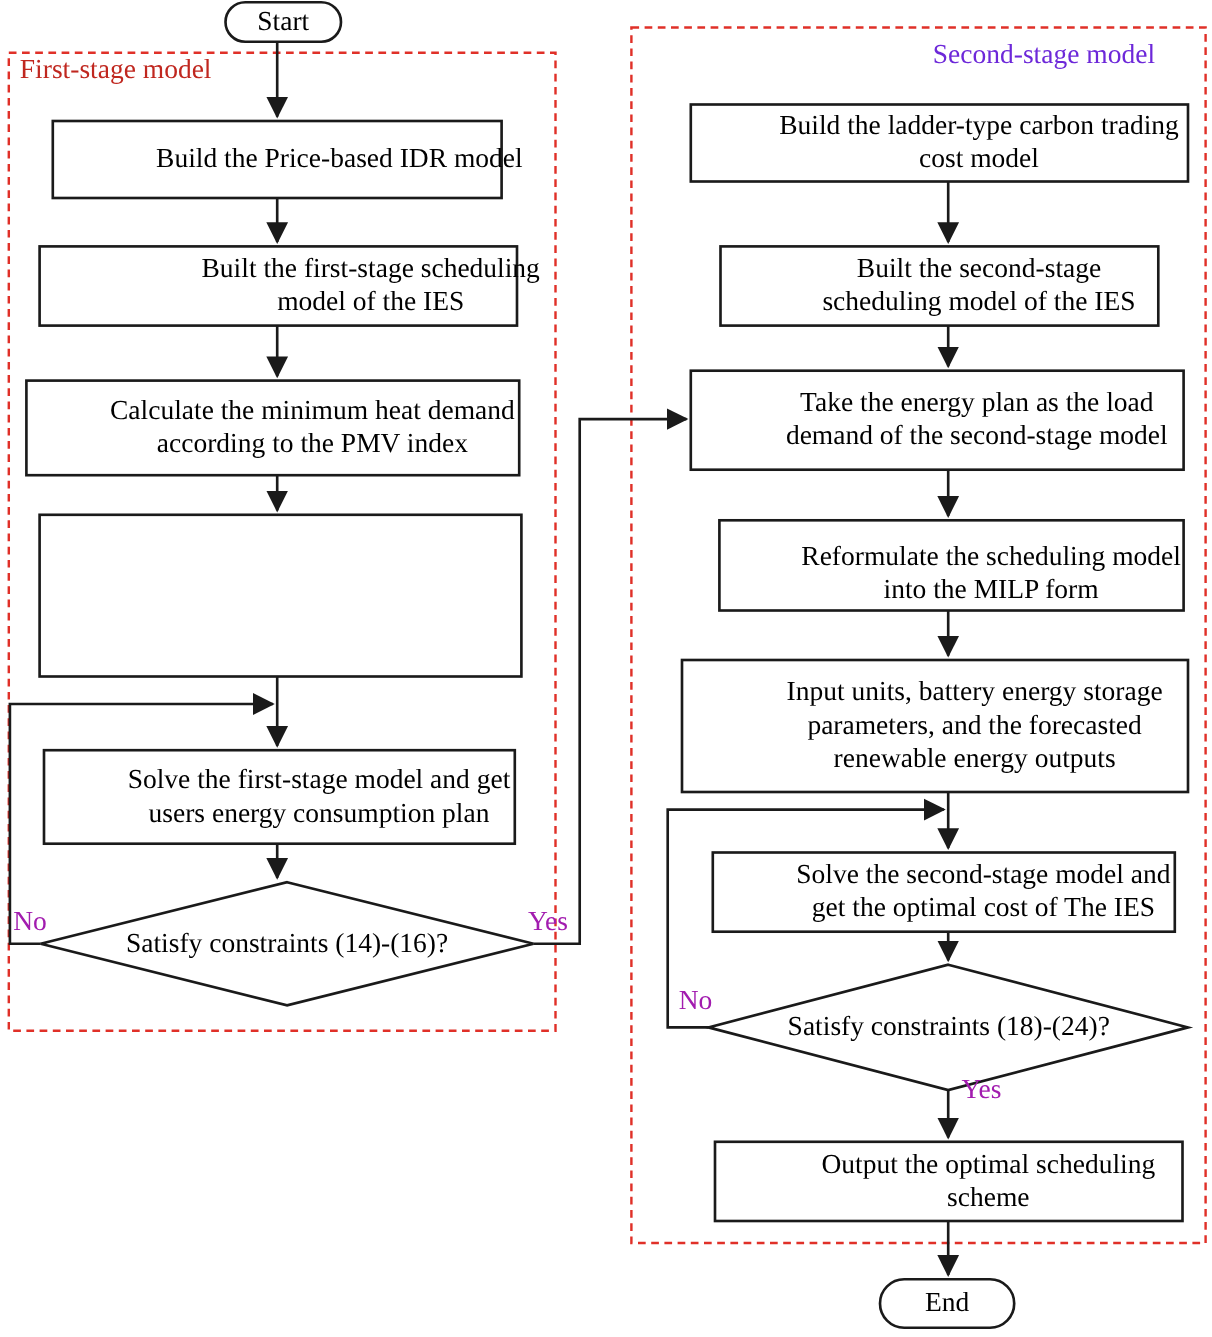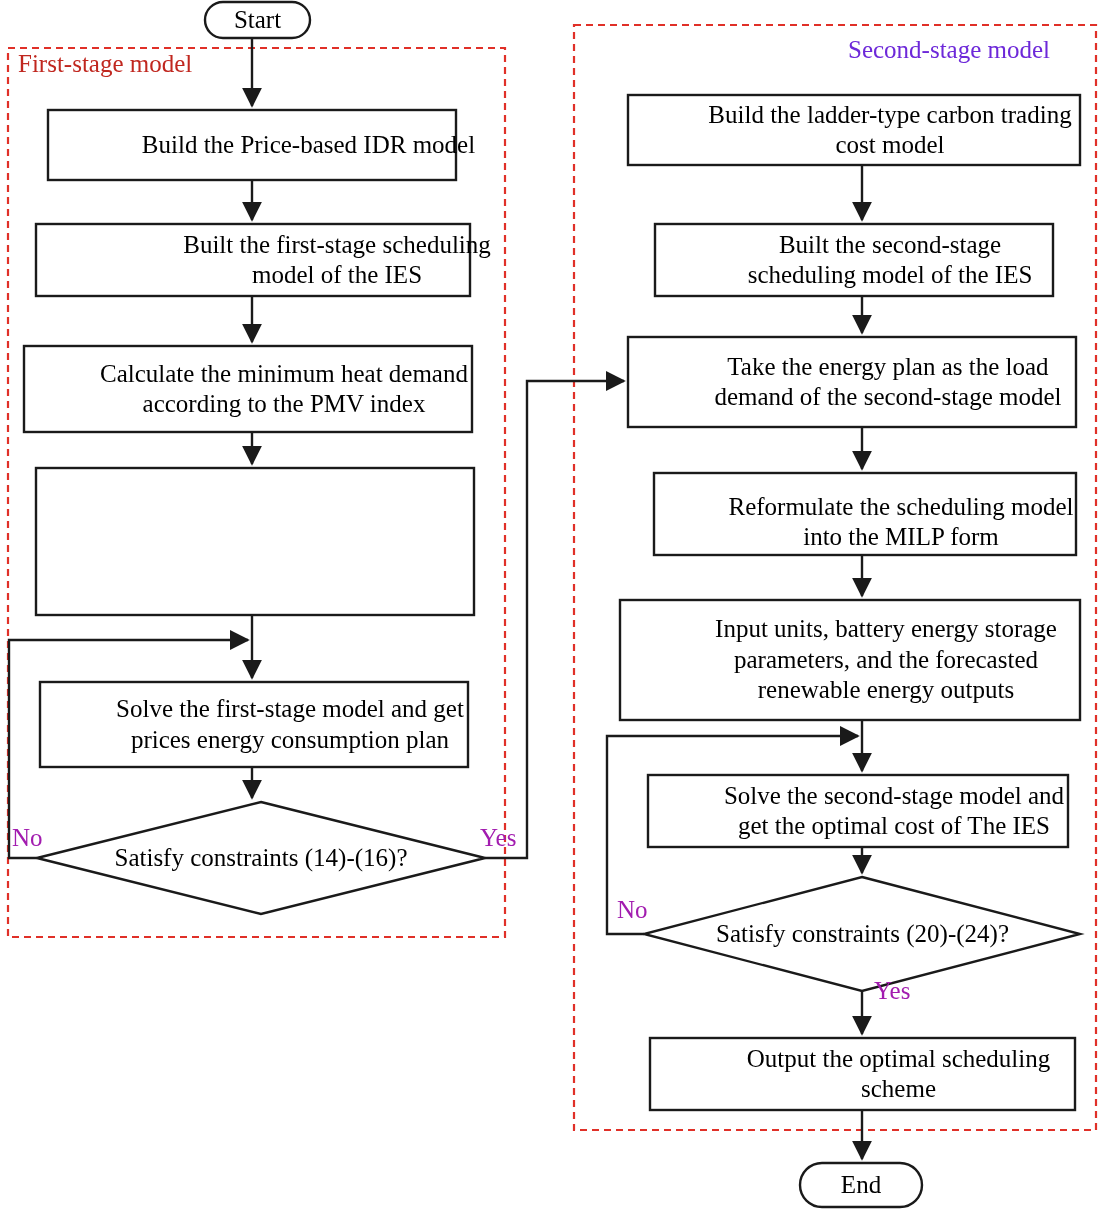--- a/index.html
+++ b/index.html
@@ -127,21 +127,21 @@
   <div class="node-text proc-text" style="left:48px; top:110px; width:449px; height:70px;">Build the Price-based IDR model</div>
 
   <div class="node-text proc-text" style="left:36px; top:224px; width:434px; height:72px;padding-left:48px;">Built the first-stage scheduling
 model of the IES</div>
 
   <div class="node-text proc-text" style="left:24px; top:346px; width:448px; height:86px;">Calculate the minimum heat demand
 according to the PMV index</div>
 
 
   <div class="node-text proc-text" style="left:40px; top:682px; width:428px; height:85px;">Solve the first-stage model and get
-prices energy consumption plan</div>
+users energy consumption plan</div>
 
   <div class="node-text dec-text" style="left:61px; top:838px; width:400px; height:40px;">Satisfy constraints (14)-(16)?</div>
 
   <div class="node-text proc-text" style="left:628px; top:95px; width:452px; height:70px;">Build the ladder-type carbon trading
 cost model</div>
 
   <div class="node-text proc-text" style="left:655px; top:224px; width:398px; height:72px;">Built the second-stage
 scheduling model of the IES</div>
 
   <div class="node-text proc-text" style="left:628px; top:337px; width:448px; height:90px;">Take the energy plan as the load
@@ -150,21 +150,21 @@
   <div class="node-text proc-text" style="left:654px; top:473px; width:422px; height:98px;">Reformulate the scheduling model
 into the MILP form</div>
 
   <div class="node-text proc-text" style="left:620px; top:600px; width:460px; height:120px;">Input units, battery energy storage
 parameters, and the forecasted
 renewable energy outputs</div>
 
   <div class="node-text proc-text" style="left:648px; top:775px; width:420px; height:72px;">Solve the second-stage model and
 get the optimal cost of The IES</div>
 
-  <div class="node-text dec-text" style="left:665px; top:914px; width:395px; height:40px;">Satisfy constraints (20)-(24)?</div>
+  <div class="node-text dec-text" style="left:665px; top:914px; width:395px; height:40px;">Satisfy constraints (18)-(24)?</div>
 
   <div class="node-text proc-text" style="left:650px; top:1038px; width:425px; height:72px;">Output the optimal scheduling
 scheme</div>
 
   <div class="node-text term-text" style="left:800px; top:1163px; width:122px; height:44px;">End</div>
 
   <div class="edge-label" style="left:12px; top:824px;">No</div>
   <div class="edge-label" style="left:480px; top:824px;">Yes</div>
   <div class="edge-label" style="left:617px; top:896px;">No</div>
   <div class="edge-label" style="left:874px; top:977px;">Yes</div>

